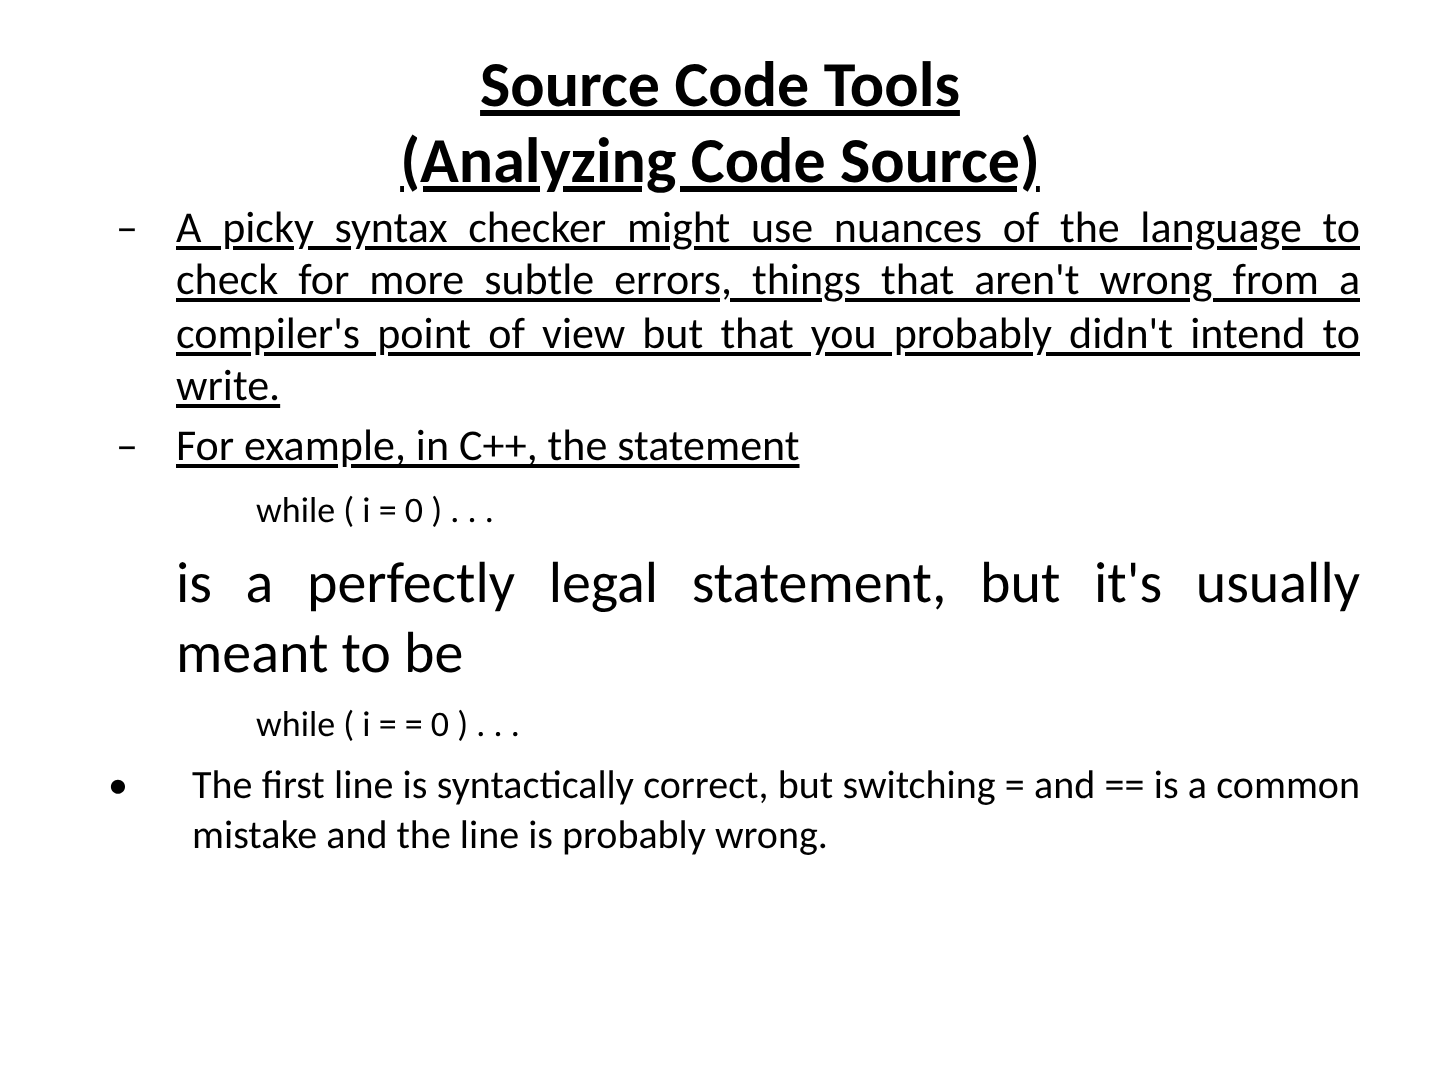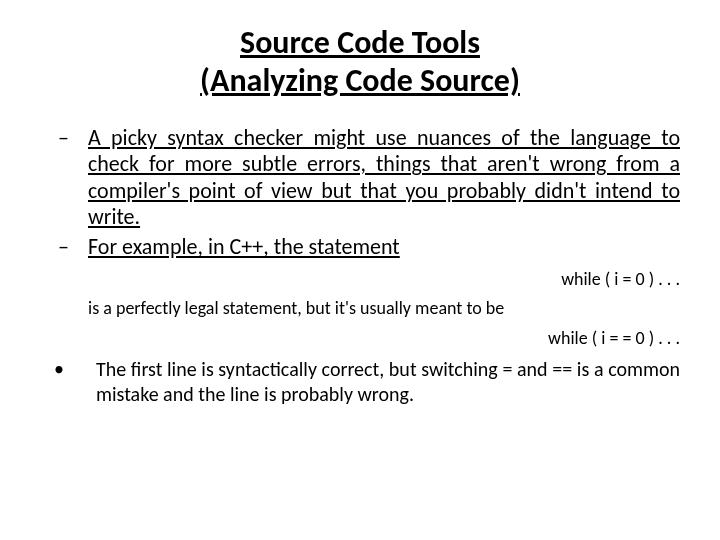--- a/index.html
+++ b/index.html
@@ -11,21 +11,20 @@
     color: #000;
     padding: 24px 40px 24px 40px;
     overflow: hidden;
   }
   .title {
     text-align: center;
     font-size: 32px;
     font-weight: 700;
     text-decoration: underline;
     line-height: 1.2;
-    margin-bottom: 24px;
   }
   .subtitle {
     display: block;
   }
   .bullet-group {
     margin: 0 0 0 0;
   }
   .dash-item {
     display: flex;
     margin: 0 0 4px 0;
@@ -42,24 +41,23 @@
     flex: 1;
     font-size: 22px;
     line-height: 1.2;
     text-align: justify;
     text-decoration: underline;
   }
   .code-line {
     font-size: 18px;
     line-height: 1.4;
     margin: 6px 0 6px 88px;
-    text-align: right;
   }
   .followup {
-    font-size: 18px;
+    font-size: 29px;
     line-height: 1.2;
     text-align: justify;
     margin-left: 48px;
     margin-bottom: 4px;
   }
   .dot-item {
     display: flex;
     margin: 6px 0 0 0;
   }
   .dot-marker {

